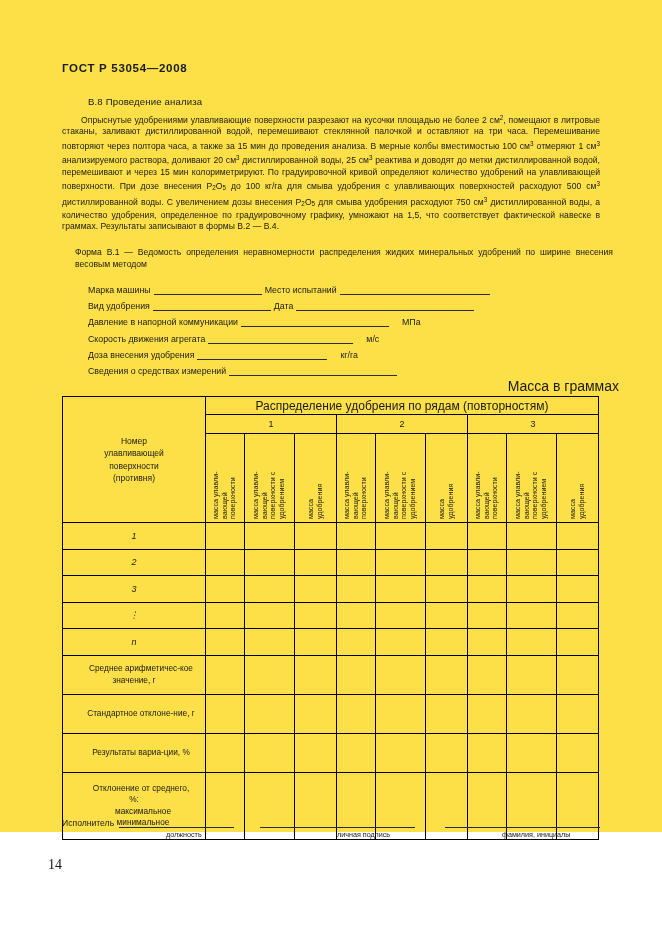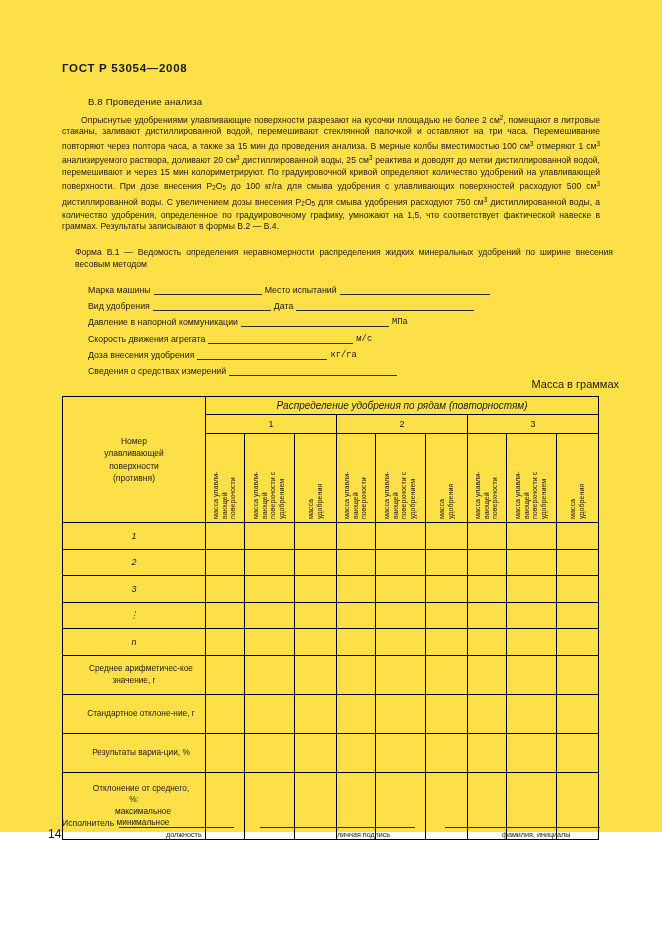--- a/index.html
+++ b/index.html
@@ -94,28 +94,28 @@
     margin: 0 3px;
   }
   .rule.r1 { width: 108px; }
   .rule.r2 { width: 150px; }
   .rule.r3 { width: 118px; }
   .rule.r4 { width: 178px; }
   .rule.r5 { width: 148px; }
   .rule.r6 { width: 145px; }
   .rule.r7 { width: 130px; }
   .rule.r8 { width: 168px; }
-  .unit { margin-left: 0; font-family: Liberation Mono, monospace; }
+  .unit { margin-left: 10px; }
 
   
   .mass-note {
     position: absolute;
     right: 62px;
     top: 378px;
-    font-size: 11px;
+    font-size: 14px;
   }
 
   
   .tbl-wrap {
     position: absolute;
     left: 62px;
     top: 396px;
     width: 536px;
   }
   table.form-table {
@@ -136,22 +136,21 @@
     border: 1.4px solid #000;
   }
   .hdr-rownum {
     width: 143px;
     font-size: 8.5px;
     line-height: 12.5px;
     padding: 2px 4px !important;
   }
   .hdr-group-all {
     height: 17px;
-    font-size: 10px;
-    font-style: italic;
+    font-size: 12px;
   }
   .hdr-group-num {
     height: 18px;
     font-size: 9px;
   }
   .hdr-vert {
     height: 88px;
     position: relative;
   }
   .vert-text {
@@ -224,22 +223,23 @@
     margin-top: 2px;
   }
   .sig-cap { position: absolute; }
   .sig-cap.c1 { left: 104px; }
   .sig-cap.c2 { left: 275px; }
   .sig-cap.c3 { left: 440px; }
 
   .page-number {
     position: absolute;
     left: 48px;
-    top: 827px;
-    font-size: 12px;
+    top: 857px;
+    font-size: 14px;
+    font-family: Liberation Serif, serif;
   }
 </style>
 </head>
 <body>
 
 <div class="page">
 
   <div class="doc-header">ГОСТ Р 53054—2008</div>
 
   <div class="section-heading">В.8 Проведение анализа</div>

